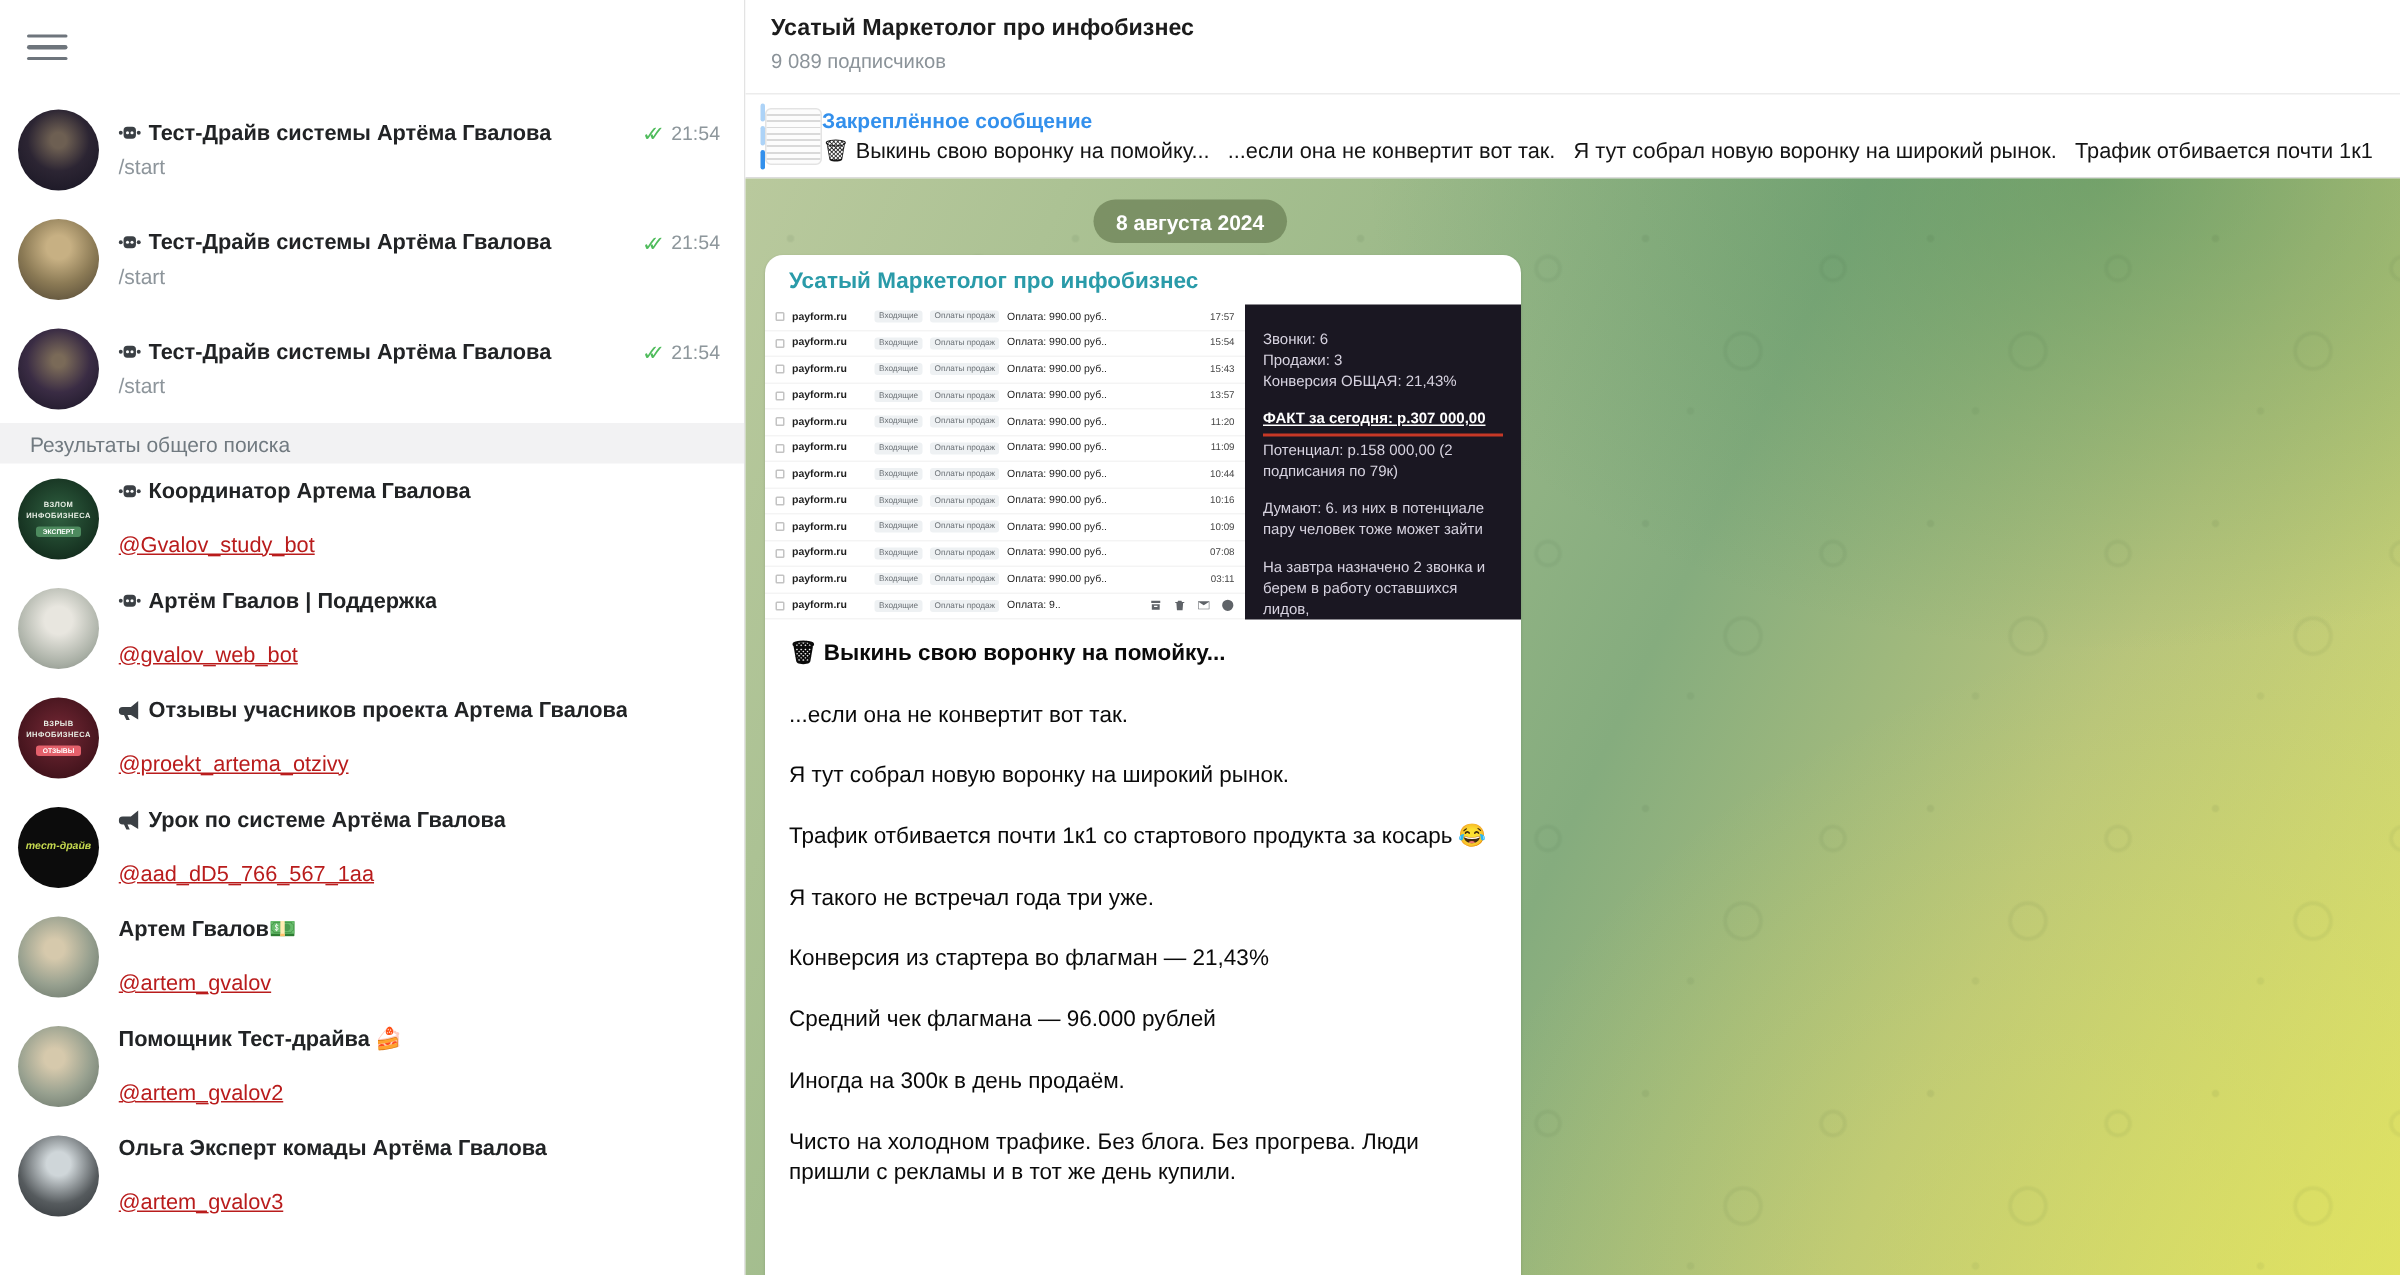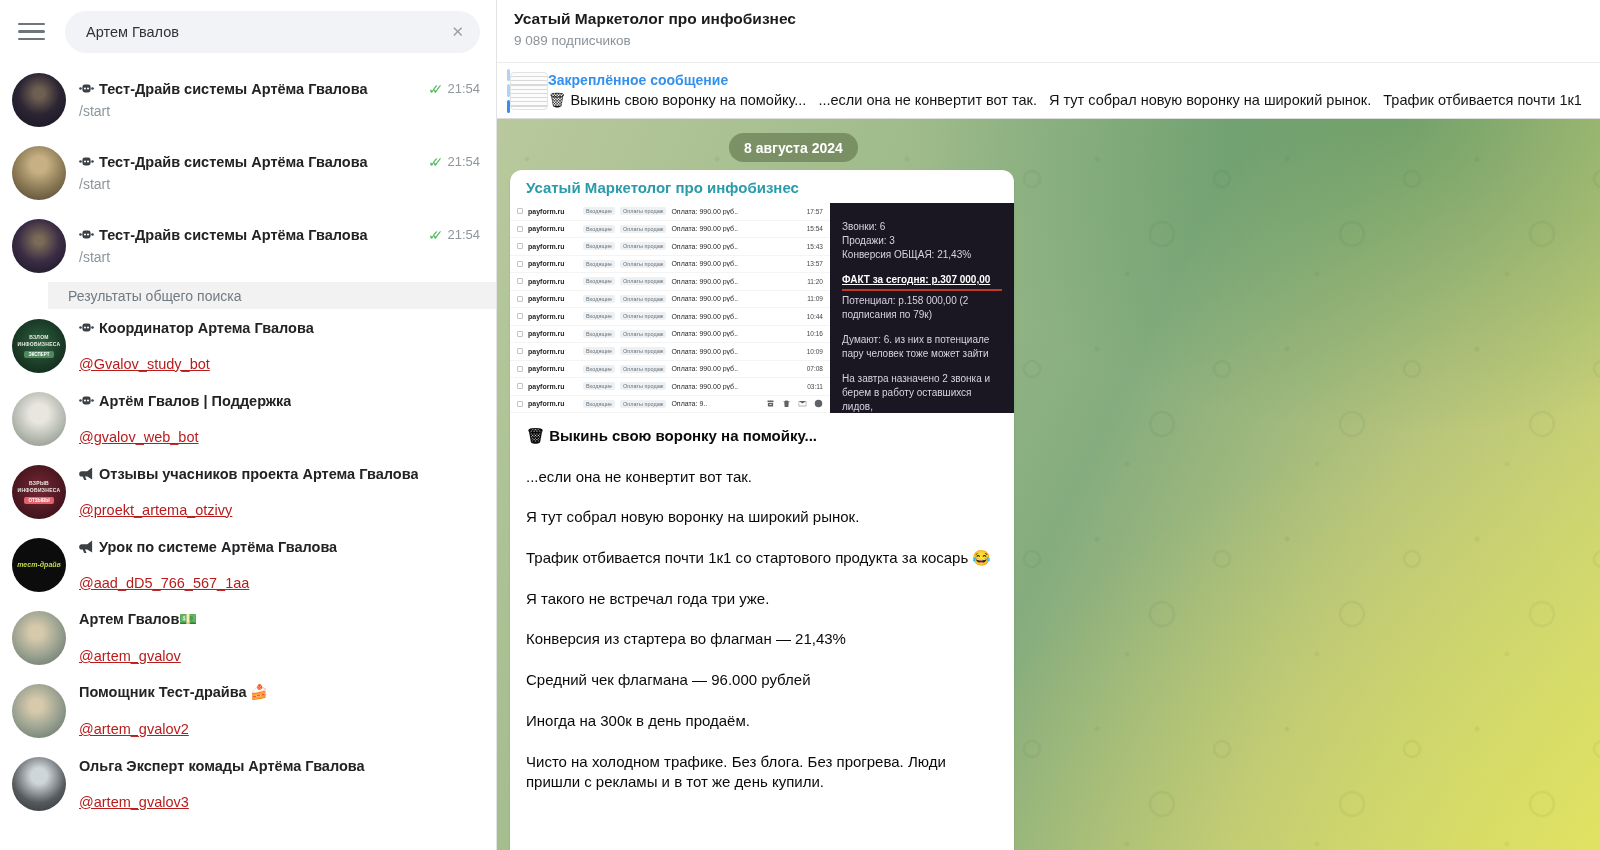--- a/index.html
+++ b/index.html
@@ -38,21 +38,21 @@
   .ci-body { flex:1; min-width:0; }
   .ci-top { display:flex; align-items:center; gap:5px; }
   .ci-title { font-weight:700; font-size:14.5px; color:#212325; white-space:nowrap; overflow:hidden; }
   .ci-meta { margin-left:auto; display:flex; align-items:center; font-size:13px; color:#8e979c; flex:none; padding-left:8px; }
   .checks { color:#4fbc5c; font-size:14px; letter-spacing:-8px; margin-right:12px; }
   .ci-sub { font-size:14px; color:#8d959b; margin-top:6px; white-space:nowrap; overflow:hidden; }
   .ci-user { font-size:14.5px; color:#b91c1c; margin-top:20px; white-space:nowrap; overflow:hidden;text-decoration:underline; }
   .icon-bot, .icon-mega { width:15px; height:15px; flex:none; display:inline-flex; }
 
   .section-header { height:27px; flex:none; background:#f2f2f3; color:#717a80; font-size:14px;
-                    display:flex; align-items:center; padding:0 20px;margin-left:48px; }
+                    display:flex; align-items:center; padding:0 20px; }
 
   
   .main { flex:1; min-width:0; display:flex; flex-direction:column; }
   .chat-header { height:62px; flex:none; background:#fff; padding:10px 24px 0 17px; }
   .ch-title { font-size:15.5px; font-weight:700; color:#1c1c1c; }
   .ch-sub { font-size:13.5px; color:#8b9399; margin-top:5px; }
 
   .pinned-bar { height:57px; flex:none; background:#fff; border-top:1px solid #ececec; border-bottom:1px solid #dcdcdc;
                 display:flex; align-items:center; padding:0 0 0 10px; gap:0; cursor:pointer; overflow:hidden; }
   .pin-ind { display:flex; flex-direction:column; gap:3px; width:3px; height:44px; flex:none; }
@@ -109,24 +109,20 @@
 
 <div class="app">
 
   <aside class="sidebar">
     <div class="topbar">
       <div class="hamburger">
           <span></span>
           <span></span>
           <span></span>
         </div>
-      <div class="search">
-        <span>Артем Гвалов</span>
-        <span class="search-clear">✕</span>
-      </div>
     </div>
 
     <div class="chat-item">
       <div class="avatar av-ph1"></div>
       <div class="ci-body">
         <div class="ci-top">
           <span class="icon-bot">
               <svg viewBox="0 0 16 16" width="15" height="15" fill="#3b4045">
                 <circle cx="1.6" cy="8" r="1.4"></circle>
                 <circle cx="14.4" cy="8" r="1.4"></circle>

